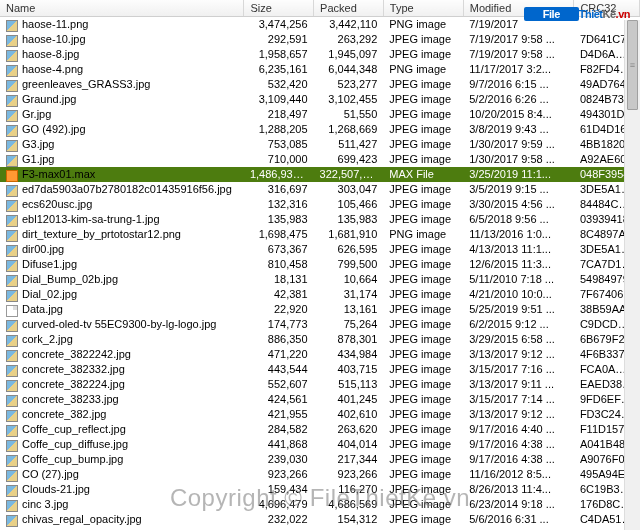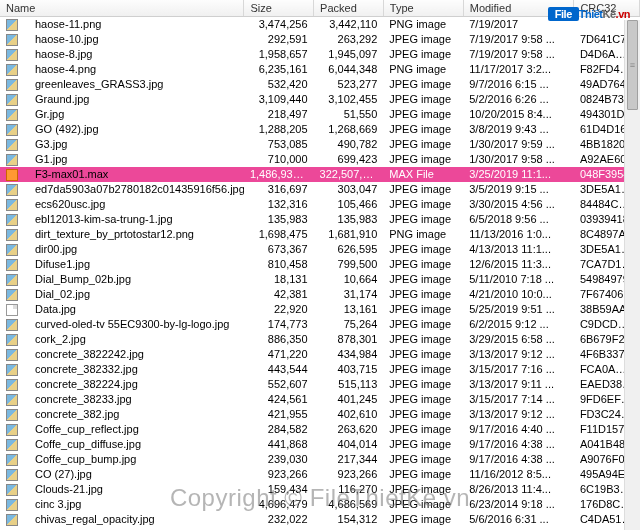--- a/index.html
+++ b/index.html
@@ -3,30 +3,30 @@
 <meta charset="utf-8">
 <style>
 *{margin:0;padding:0;box-sizing:border-box;font-family:"Segoe UI",Tahoma,sans-serif;font-size:11px;color:#000}
 body{background:#fff;width:640px;height:530px;overflow:hidden;position:relative}
 .table{width:100%;border-collapse:collapse;table-layout:fixed}
 .hdr td{background:linear-gradient(#fdfdfd,#f0f0f0);border-right:1px solid #d8d8d8;border-bottom:1px solid #cfcfcf;padding:2px 6px;color:#333;white-space:nowrap;overflow:hidden}
 .hdr .r{}
 tbody tr{height:15px}
 tbody td{padding:0 6px;white-space:nowrap;overflow:hidden;text-overflow:ellipsis;line-height:15px}
 tbody td.r{text-align:right}
-tbody tr.sel{background:#ec4899}
+tbody tr.sel{background:#4d7c0f}
 tbody tr.sel td{color:#fff}
-.nm{display:flex;align-items:center;gap:17px}
+.nm{display:flex;align-items:flex-end;gap:4px}
 .ic{width:12px;height:12px;flex-shrink:0;display:inline-block}
 .ic-img{background:linear-gradient(135deg,#7ab8e0 0%,#7ab8e0 50%,#e8d088 50%,#e8d088 100%);border:1px solid #888}
 .ic-max{background:#ff9933;border:1px solid #cc6600}
 .ic-gen{background:#fff;border:1px solid #999;position:relative}
 .ic-gen::after{content:"";position:absolute;top:0;right:0;width:4px;height:4px;background:#ddd}
 .logo{position:absolute;top:4px;right:10px;font-size:16px;font-weight:bold;z-index:5;letter-spacing:-0.5px}
-.logo .b1{background:#0066cc;color:#fff;padding:1px 7px;border-radius:2px}
+.logo .b1{background:#0066cc;color:#fff;padding:1px 19px;border-radius:2px}
 .logo .t1{color:#0066cc}
 .logo .t2{color:#666}
 .logo .t3{color:#cc0000}
 .wm{position:absolute;bottom:18px;left:50%;transform:translateX(-50%);font-size:24px;color:rgba(120,120,120,0.55);font-weight:500;z-index:4;letter-spacing:0.5px}
 .sb{position:absolute;right:0;top:20px;bottom:0;width:16px;background:#f0f0f0;border-left:1px solid #ddd}
 .sb-th{position:absolute;top:0;left:2px;right:2px;height:90px;background:#c8c8c8;border:1px solid #a0a0a0;border-radius:1px}
 .sb-th::after{content:"≡";position:absolute;top:50%;left:50%;transform:translate(-50%,-50%);color:#888;font-size:9px}
 </style>
 </head>
 <body>
@@ -160,21 +160,21 @@
         <td>61D4D164</td>
       </tr>
       <tr>
         <td>
           <span class="nm">
             <span class="ic ic-img"></span>
             <span>G3.jpg</span>
           </span>
         </td>
         <td class="r">753,085</td>
-        <td class="r">490,782</td>
+        <td class="r">511,427</td>
         <td>JPEG image</td>
         <td>1/30/2017 9:59 ...</td>
         <td>4BB18201</td>
       </tr>
       <tr>
         <td>
           <span class="nm">
             <span class="ic ic-img"></span>
             <span>G1.jpg</span>
           </span>

